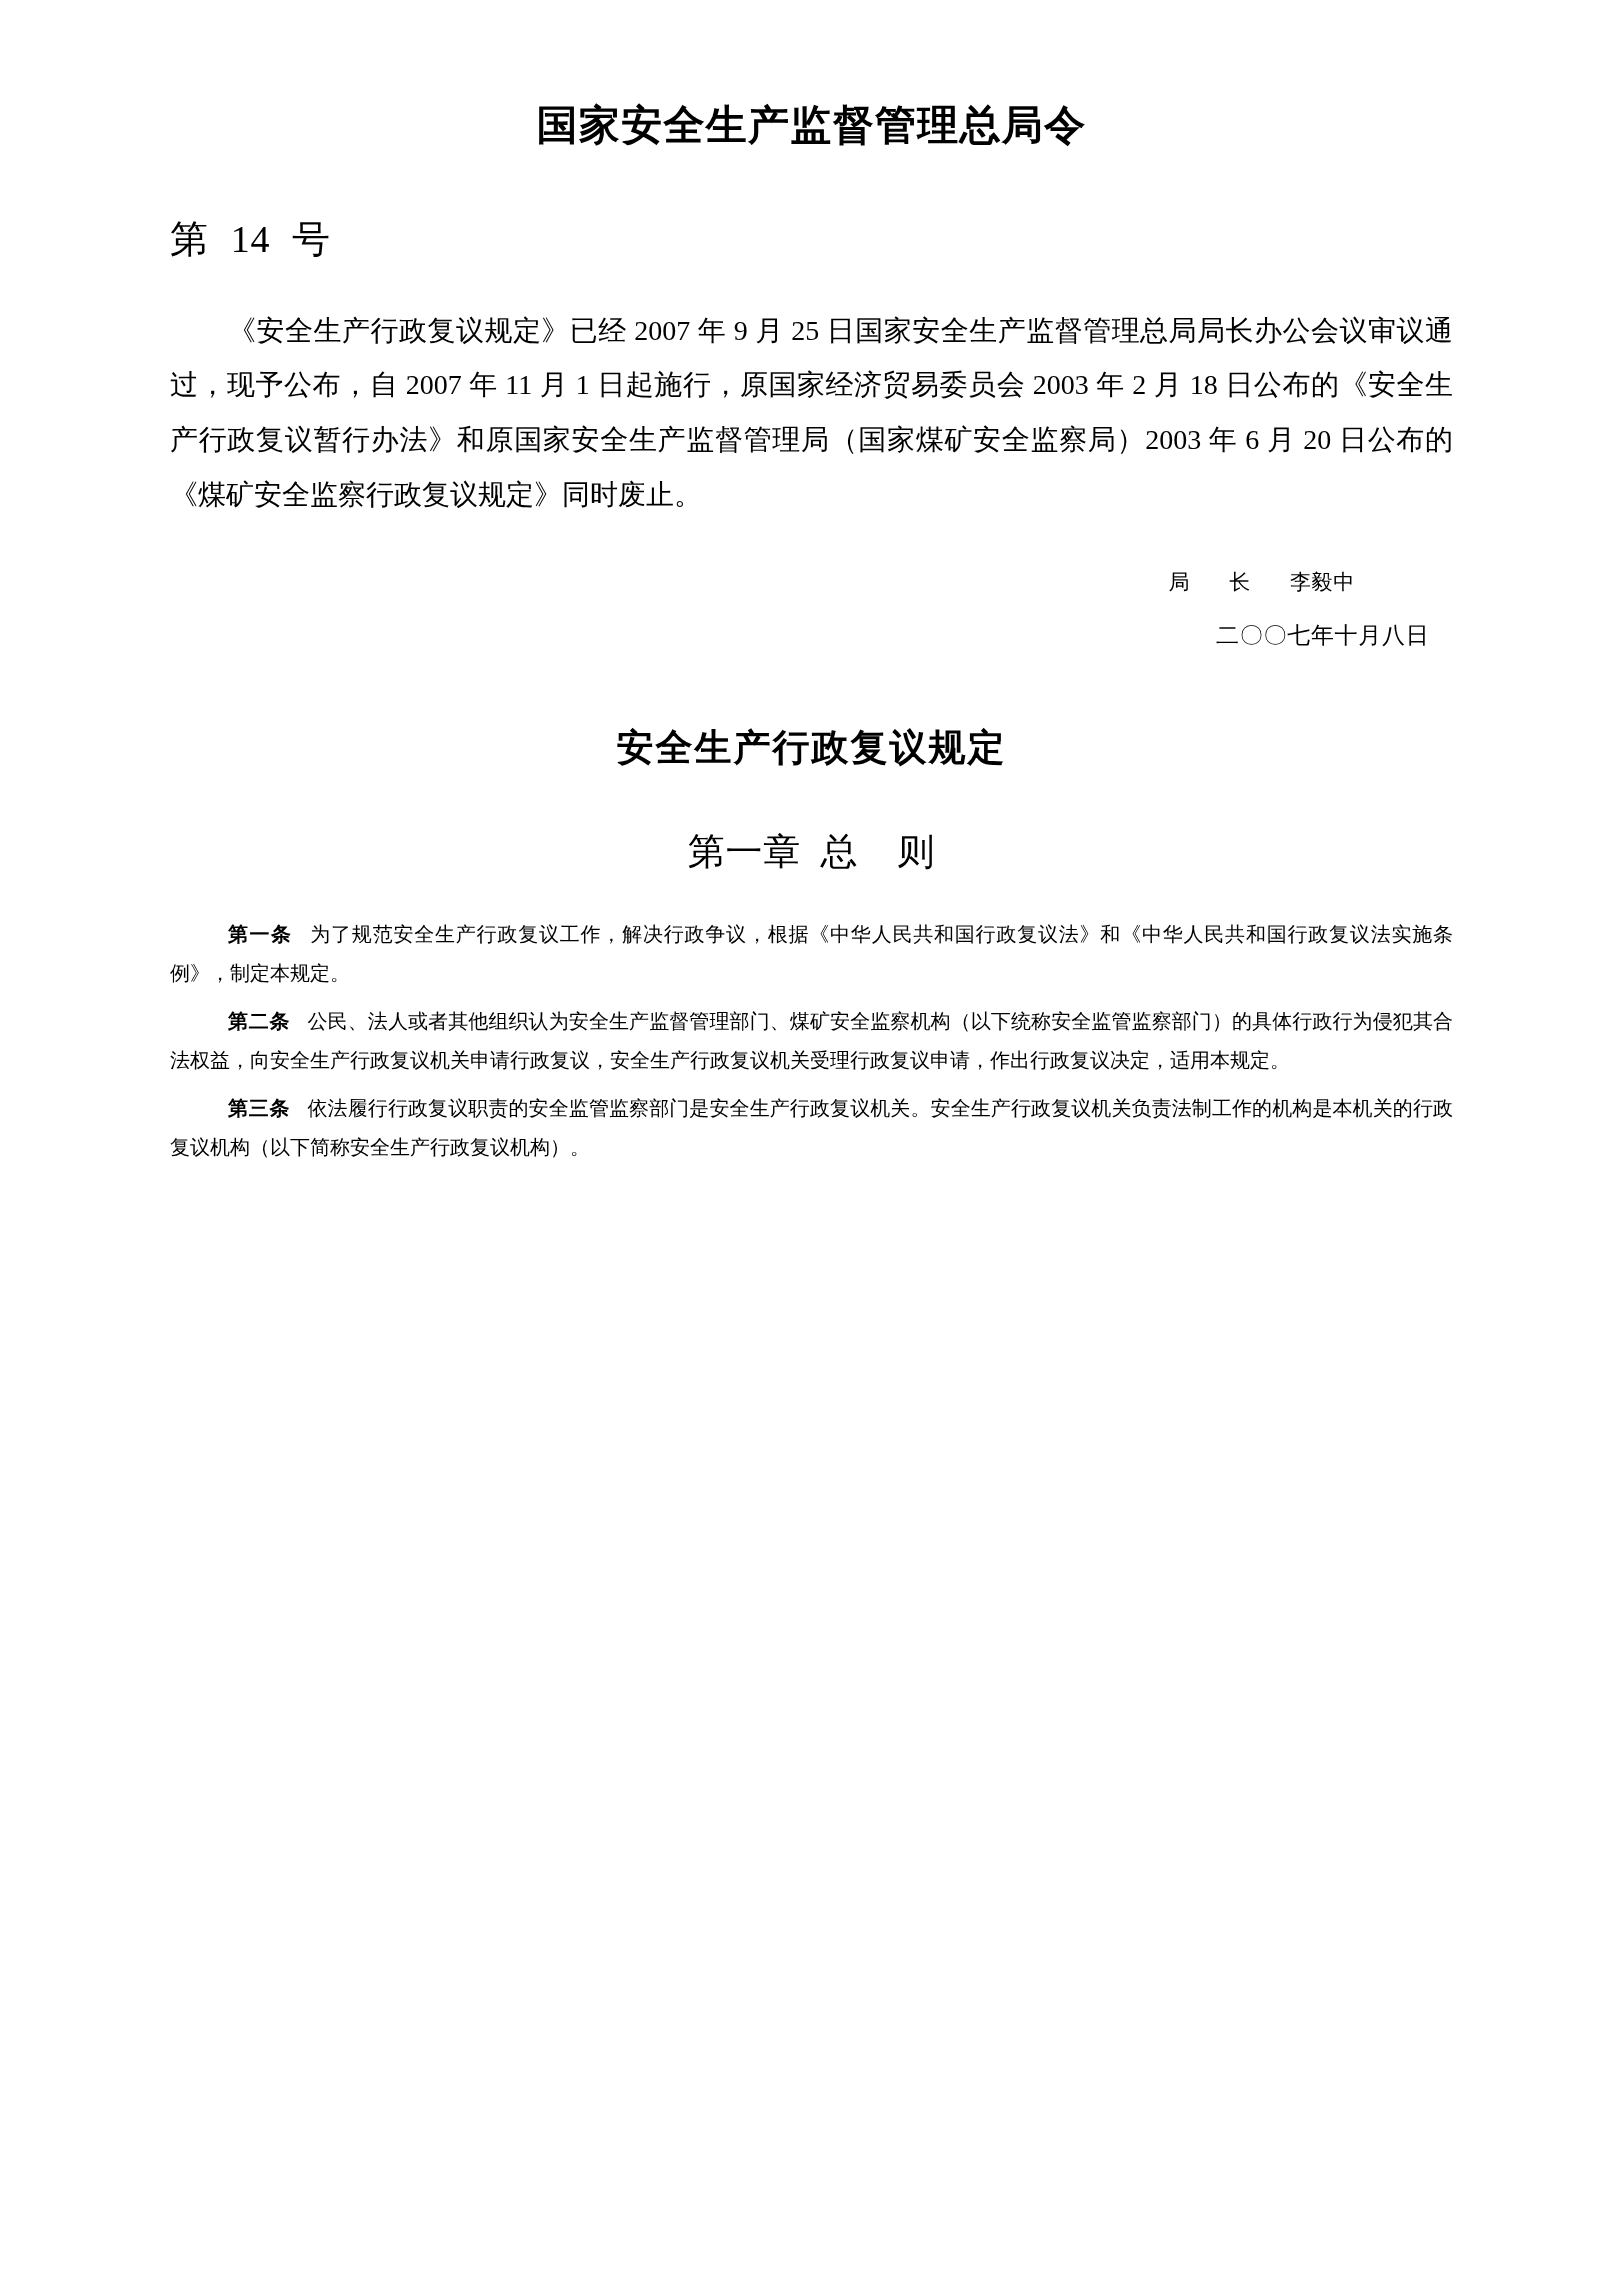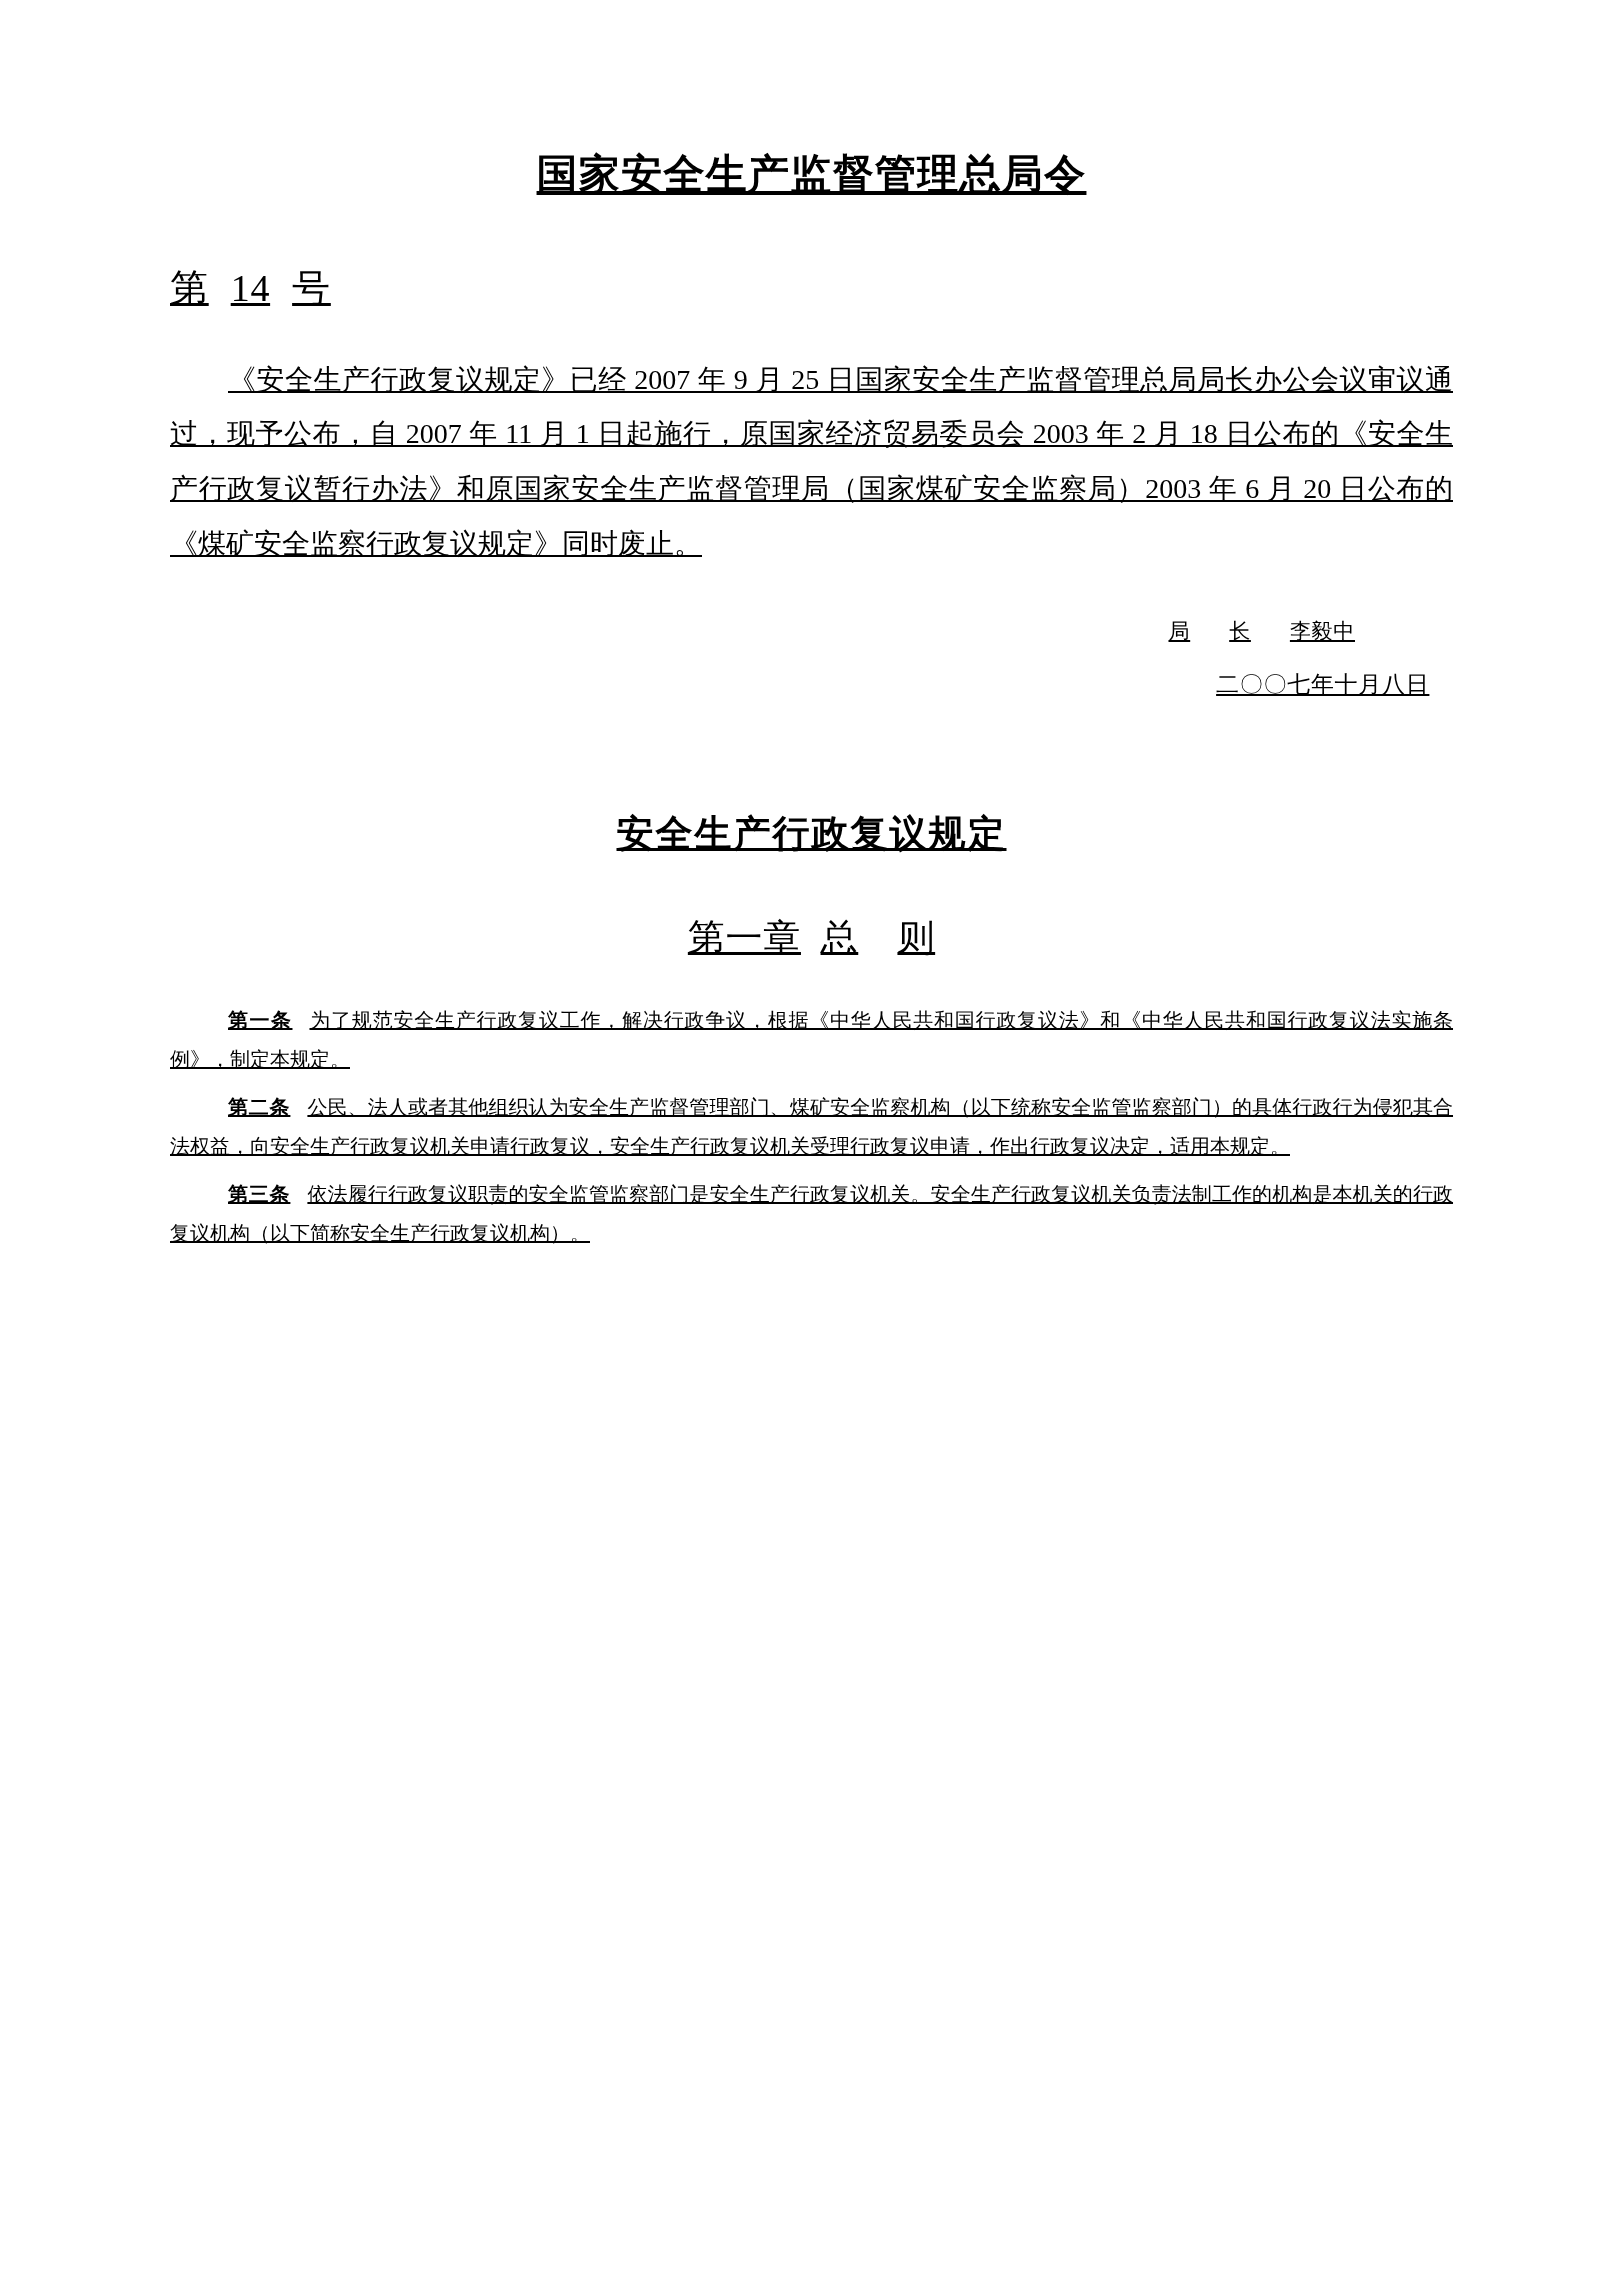--- a/index.html
+++ b/index.html
@@ -11,23 +11,22 @@
     width: 1623px;
     height: 2295px;
     font-family: "Liberation Serif", "DejaVu Serif", serif;
     color: #000000;
     -webkit-font-smoothing: antialiased;
   }
   .page {
     box-sizing: border-box;
     width: 1623px;
     height: 1715px;
-    padding: 117px 170px 131px 170px;
+    padding: 68px 170px 131px 170px;
     position: relative;
-    text-decoration: underline;
   }
   .decree-title {
     text-align: center;
     font-family: "DejaVu Sans", "Liberation Sans", sans-serif;
     font-weight: bold;
     font-size: 41px;
     letter-spacing: 1.3px;
     margin: 29.4px 0 0 0;
     line-height: 1.4;
   }
@@ -66,21 +65,21 @@
     margin: 23.6px 0 0 0;
     padding-right: 23.6px;
     letter-spacing: 0.7px;
   }
   .reg-title {
     text-align: center;
     font-family: "DejaVu Sans", "Liberation Sans", sans-serif;
     font-weight: bold;
     font-size: 37px;
     letter-spacing: 2px;
-    margin: 109px 0 0 0;
+    margin: 72px 0 0 0;
   }
   .chapter-heading {
     text-align: center;
     font-size: 37px;
     margin: 54px 0 0 0;
     letter-spacing: 0.7px;
   }
   .chapter-heading .gap {
     display: inline-block;
     width: 19.6px;

